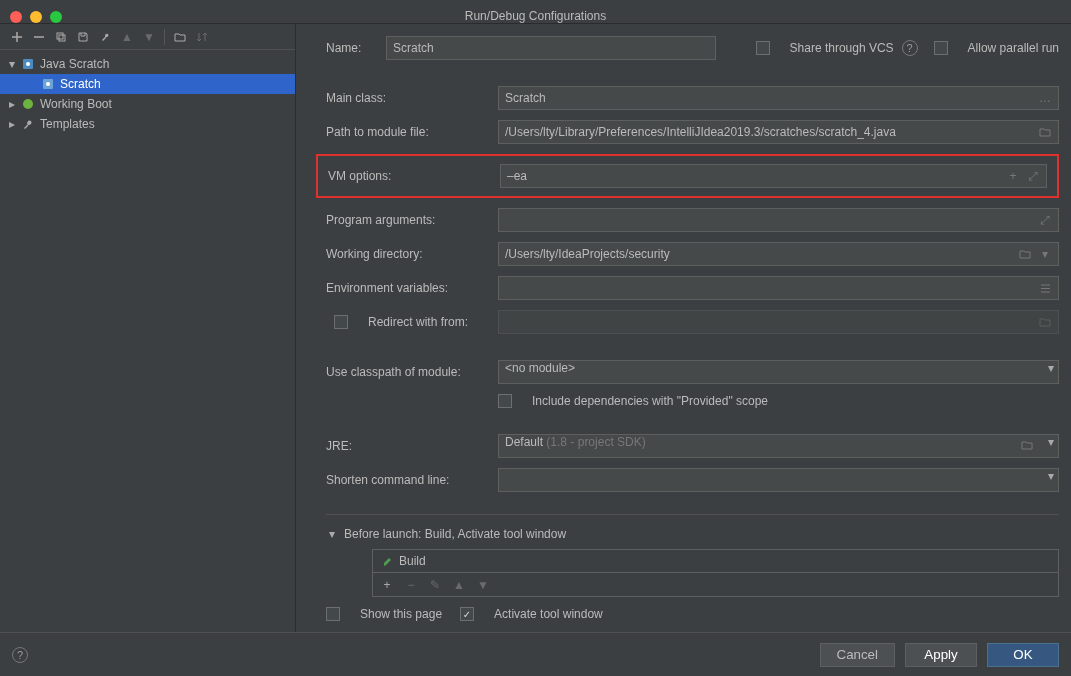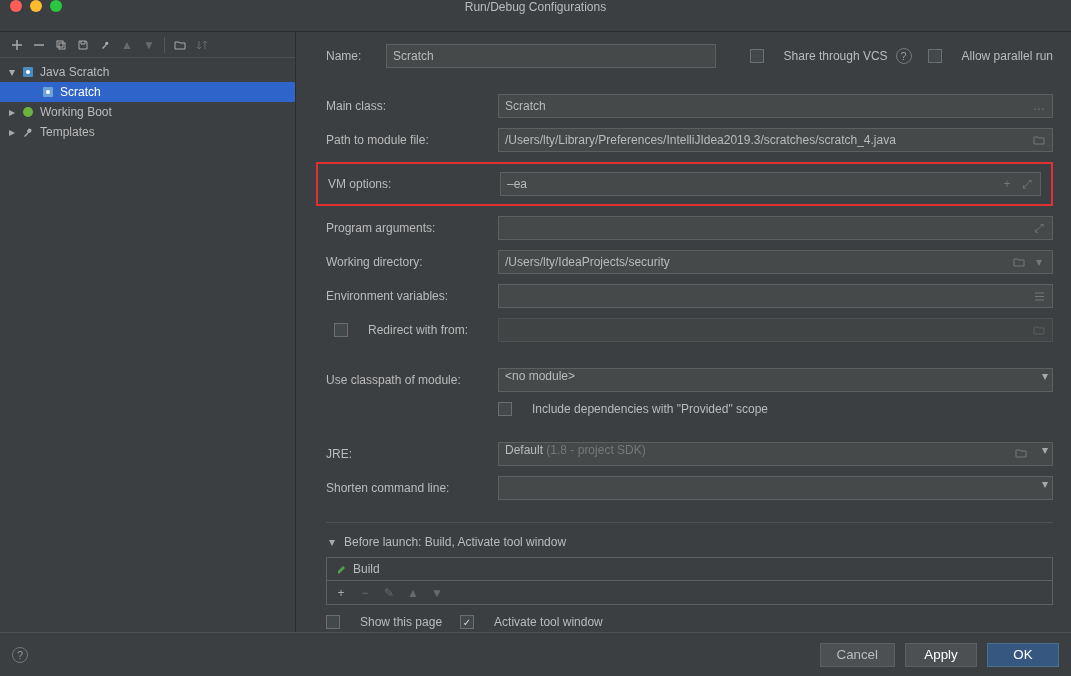--- a/index.html
+++ b/index.html
@@ -8,24 +8,24 @@
   font-size: 12px;
   background: #3c3f41;
   color: #bbbbbb;
   width: 1071px;
   height: 676px;
   overflow: hidden;
   display: flex;
   flex-direction: column;
 }
 .titlebar {
-  height: 32px;
+  height: 24px;
   background: #3c3f41;
   display: flex;
-  align-items: flex-start;
+  align-items: flex-end;
   position: relative;
   border-bottom: 1px solid #2b2b2b;
 }
 .traffic-lights { display: flex; gap: 8px; padding-left: 10px; }
 .tl { width: 12px; height: 12px; border-radius: 50%; }
 .tl.close { background: #ff5f57; }
 .tl.min { background: #febc2e; }
 .tl.max { background: #28c840; }
 .title { position: absolute; left: 0; right: 0; text-align: center; color: #bbb; font-size: 12px; }
 
@@ -75,21 +75,21 @@
   width: 16px; height: 16px;
   display: inline-flex; align-items: center; justify-content: center;
   margin-right: 4px;
 }
 
 .main {
   flex: 1;
   background: #3c3f41;
   display: flex;
   flex-direction: column;
-  padding: 12px 18px 0 30px;
+  padding: 12px 12px 0 30px;
   overflow: hidden;
 }
 .top-row { display: flex; align-items: center; gap: 8px; }
 .label { color: #bbb; font-size: 12px; }
 .input {
   background: #45494a;
   border: 1px solid #5e6060;
   height: 24px;
   color: #bbb;
   padding: 0 6px;
@@ -164,20 +164,21 @@
 .before-launch {
   margin-top: 22px;
   border-top: 1px solid #515151;
   padding-top: 12px;
 }
 .bl-header { display: flex; align-items: center; gap: 4px; cursor: pointer; }
 .bl-list {
   margin-top: 8px;
   border: 1px solid #5e6060;
   background: #3c3f41;
+  margin-left: 46px;
 }
 .bl-item {
   height: 22px;
   display: flex; align-items: center;
   padding: 0 6px;
   color: #bbb;
 }
 .bl-toolbar {
   border-top: 1px solid #5e6060;
   height: 24px;

